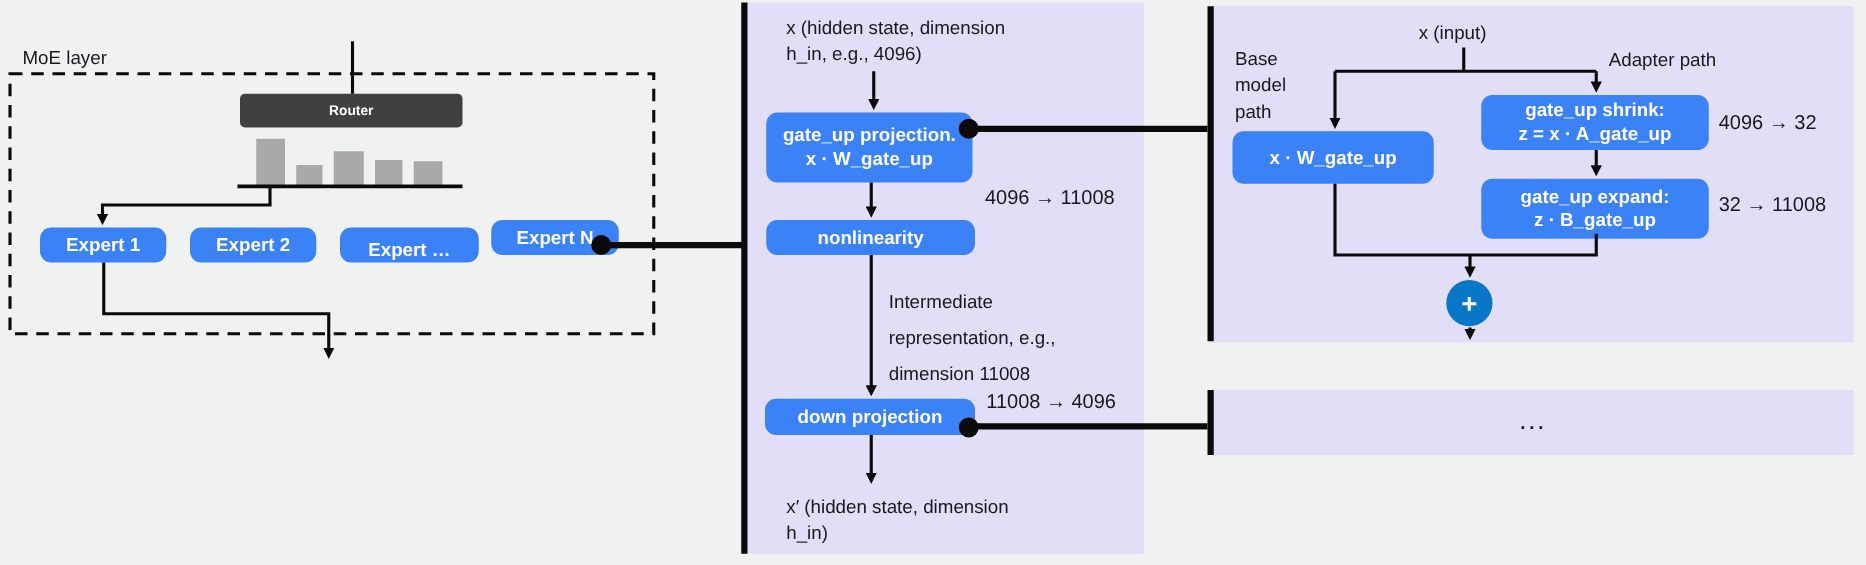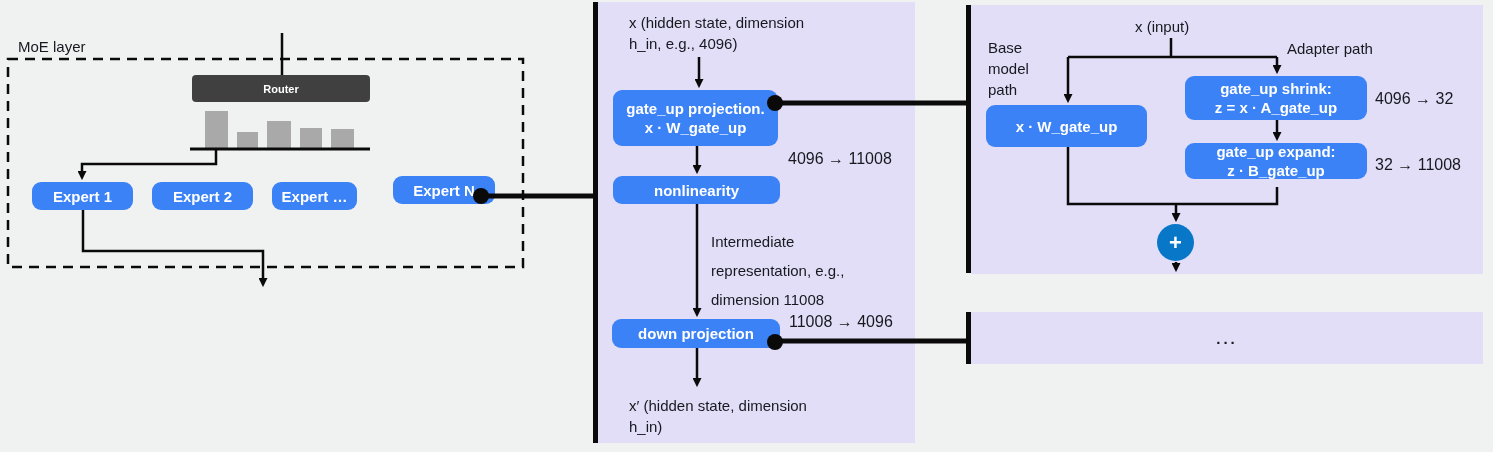--- a/index.html
+++ b/index.html
@@ -55,21 +55,21 @@
     <div class="bar" style="width: 22px; height: 21px;"></div>
     <div class="bar" style="width: 23px; height: 20px;"></div>
   </div>
 
 <div class="bluebox" style="left:32px;top:182px;width:101px;height:28px;">
   <span>Expert 1</span>
 </div>
 <div class="bluebox" style="left:152px;top:182px;width:101px;height:28px;">
   <span>Expert 2</span>
 </div>
-<div class="bluebox" style="left:272px;top:182px;width:85px;height:28px;">
+<div class="bluebox" style="left:272px;top:182px;width:111px;height:28px;align-items:flex-end;">
   <span>Expert …</span>
 </div>
 <div class="bluebox" style="left:393px;top:176px;width:102px;height:28px;">
   <span>Expert N</span>
 </div>
 
 <div class="lbl" style="left:629px;top:12px;">x  (hidden state, dimension
 h_in, e.g., 4096)</div>
 
 <div class="bluebox" style="left:613px;top:90px;width:165px;height:56px;">
@@ -103,21 +103,21 @@
 <div class="bluebox" style="left:986px;top:105px;width:161px;height:42px;">
   <span>x · W_gate_up</span>
 </div>
 
 <div class="bluebox" style="left:1185px;top:76px;width:182px;height:44px;">
   <span>gate_up shrink:
 z = x · A_gate_up</span>
 </div>
 <div class="dim" style="left:1375px;top:90px;">4096 → 32</div>
 
-<div class="bluebox" style="left:1185px;top:143px;width:182px;height:36px;">
+<div class="bluebox" style="left:1185px;top:143px;width:182px;height:48px;">
   <span>gate_up expand:
 z · B_gate_up</span>
 </div>
 <div class="dim" style="left:1375px;top:156px;">32 → 11008</div>
 
 <div class="pluscircle" style="left:1157px;top:224px;">
   <span>+</span>
 </div>
 
 <div class="lbl ellipsis" style="left:971px;top:312px;width:512px;height:52px;display:flex;align-items:center;justify-content:center;white-space:nowrap;">...</div>

